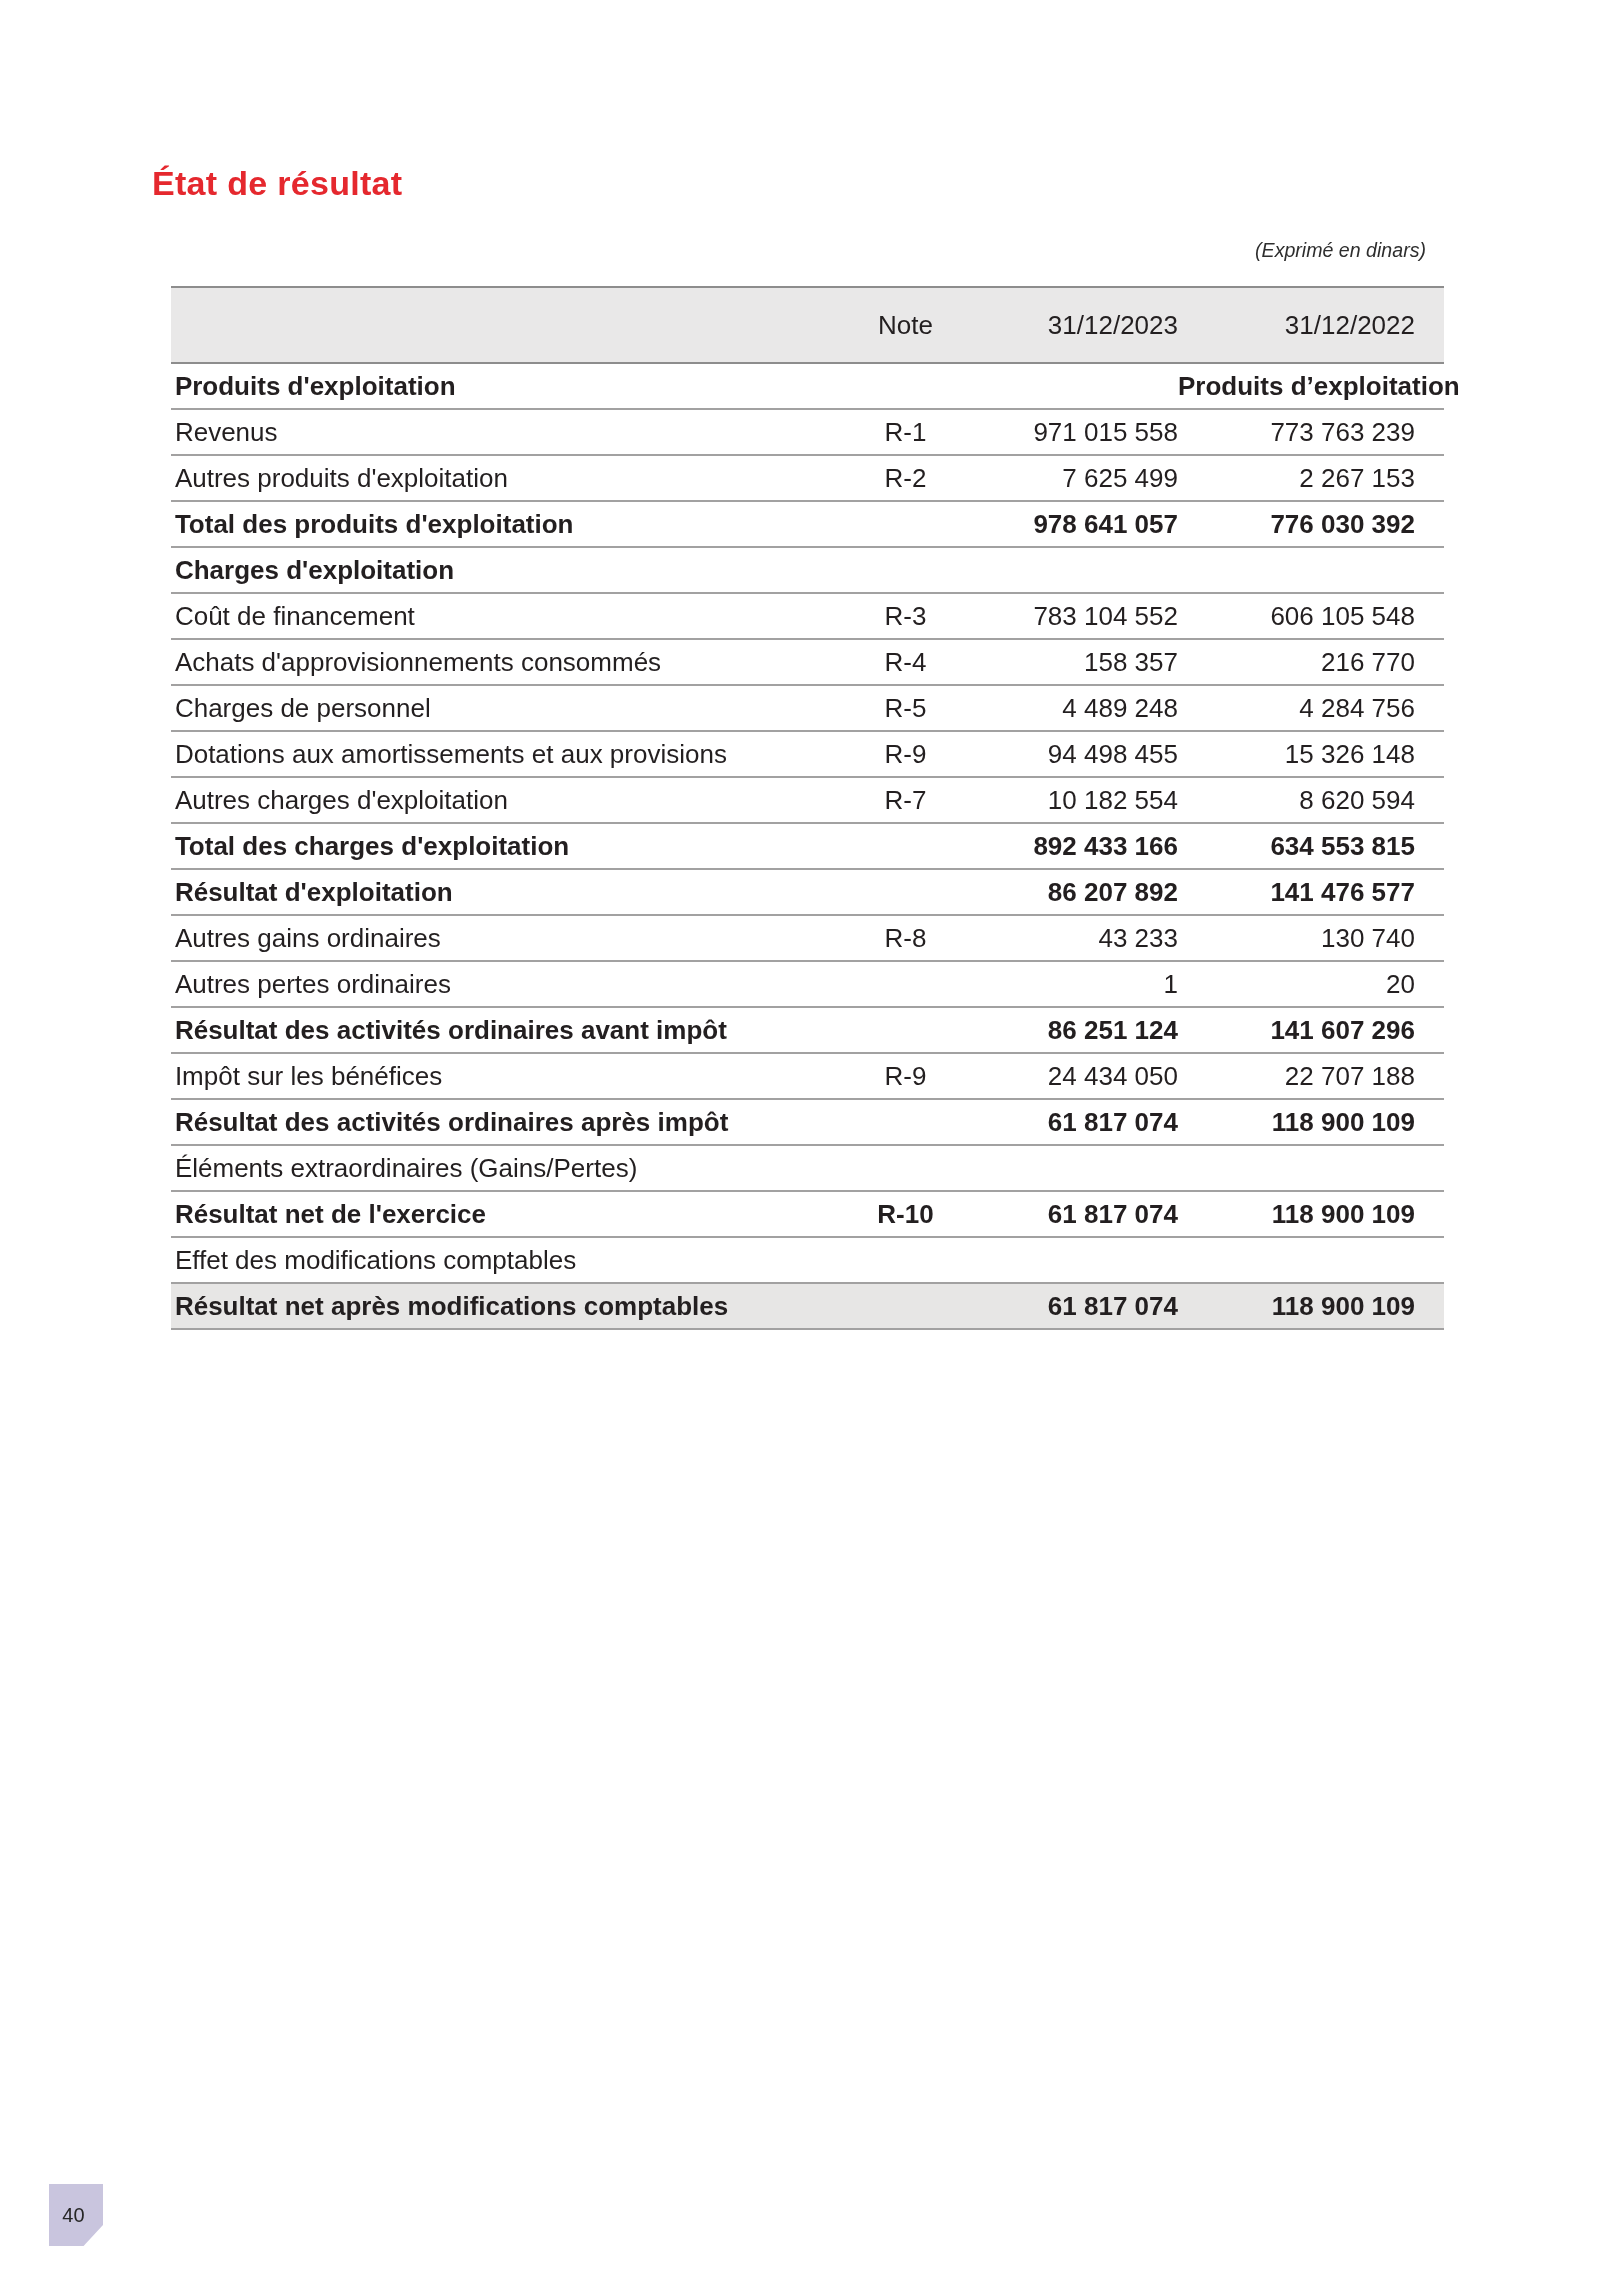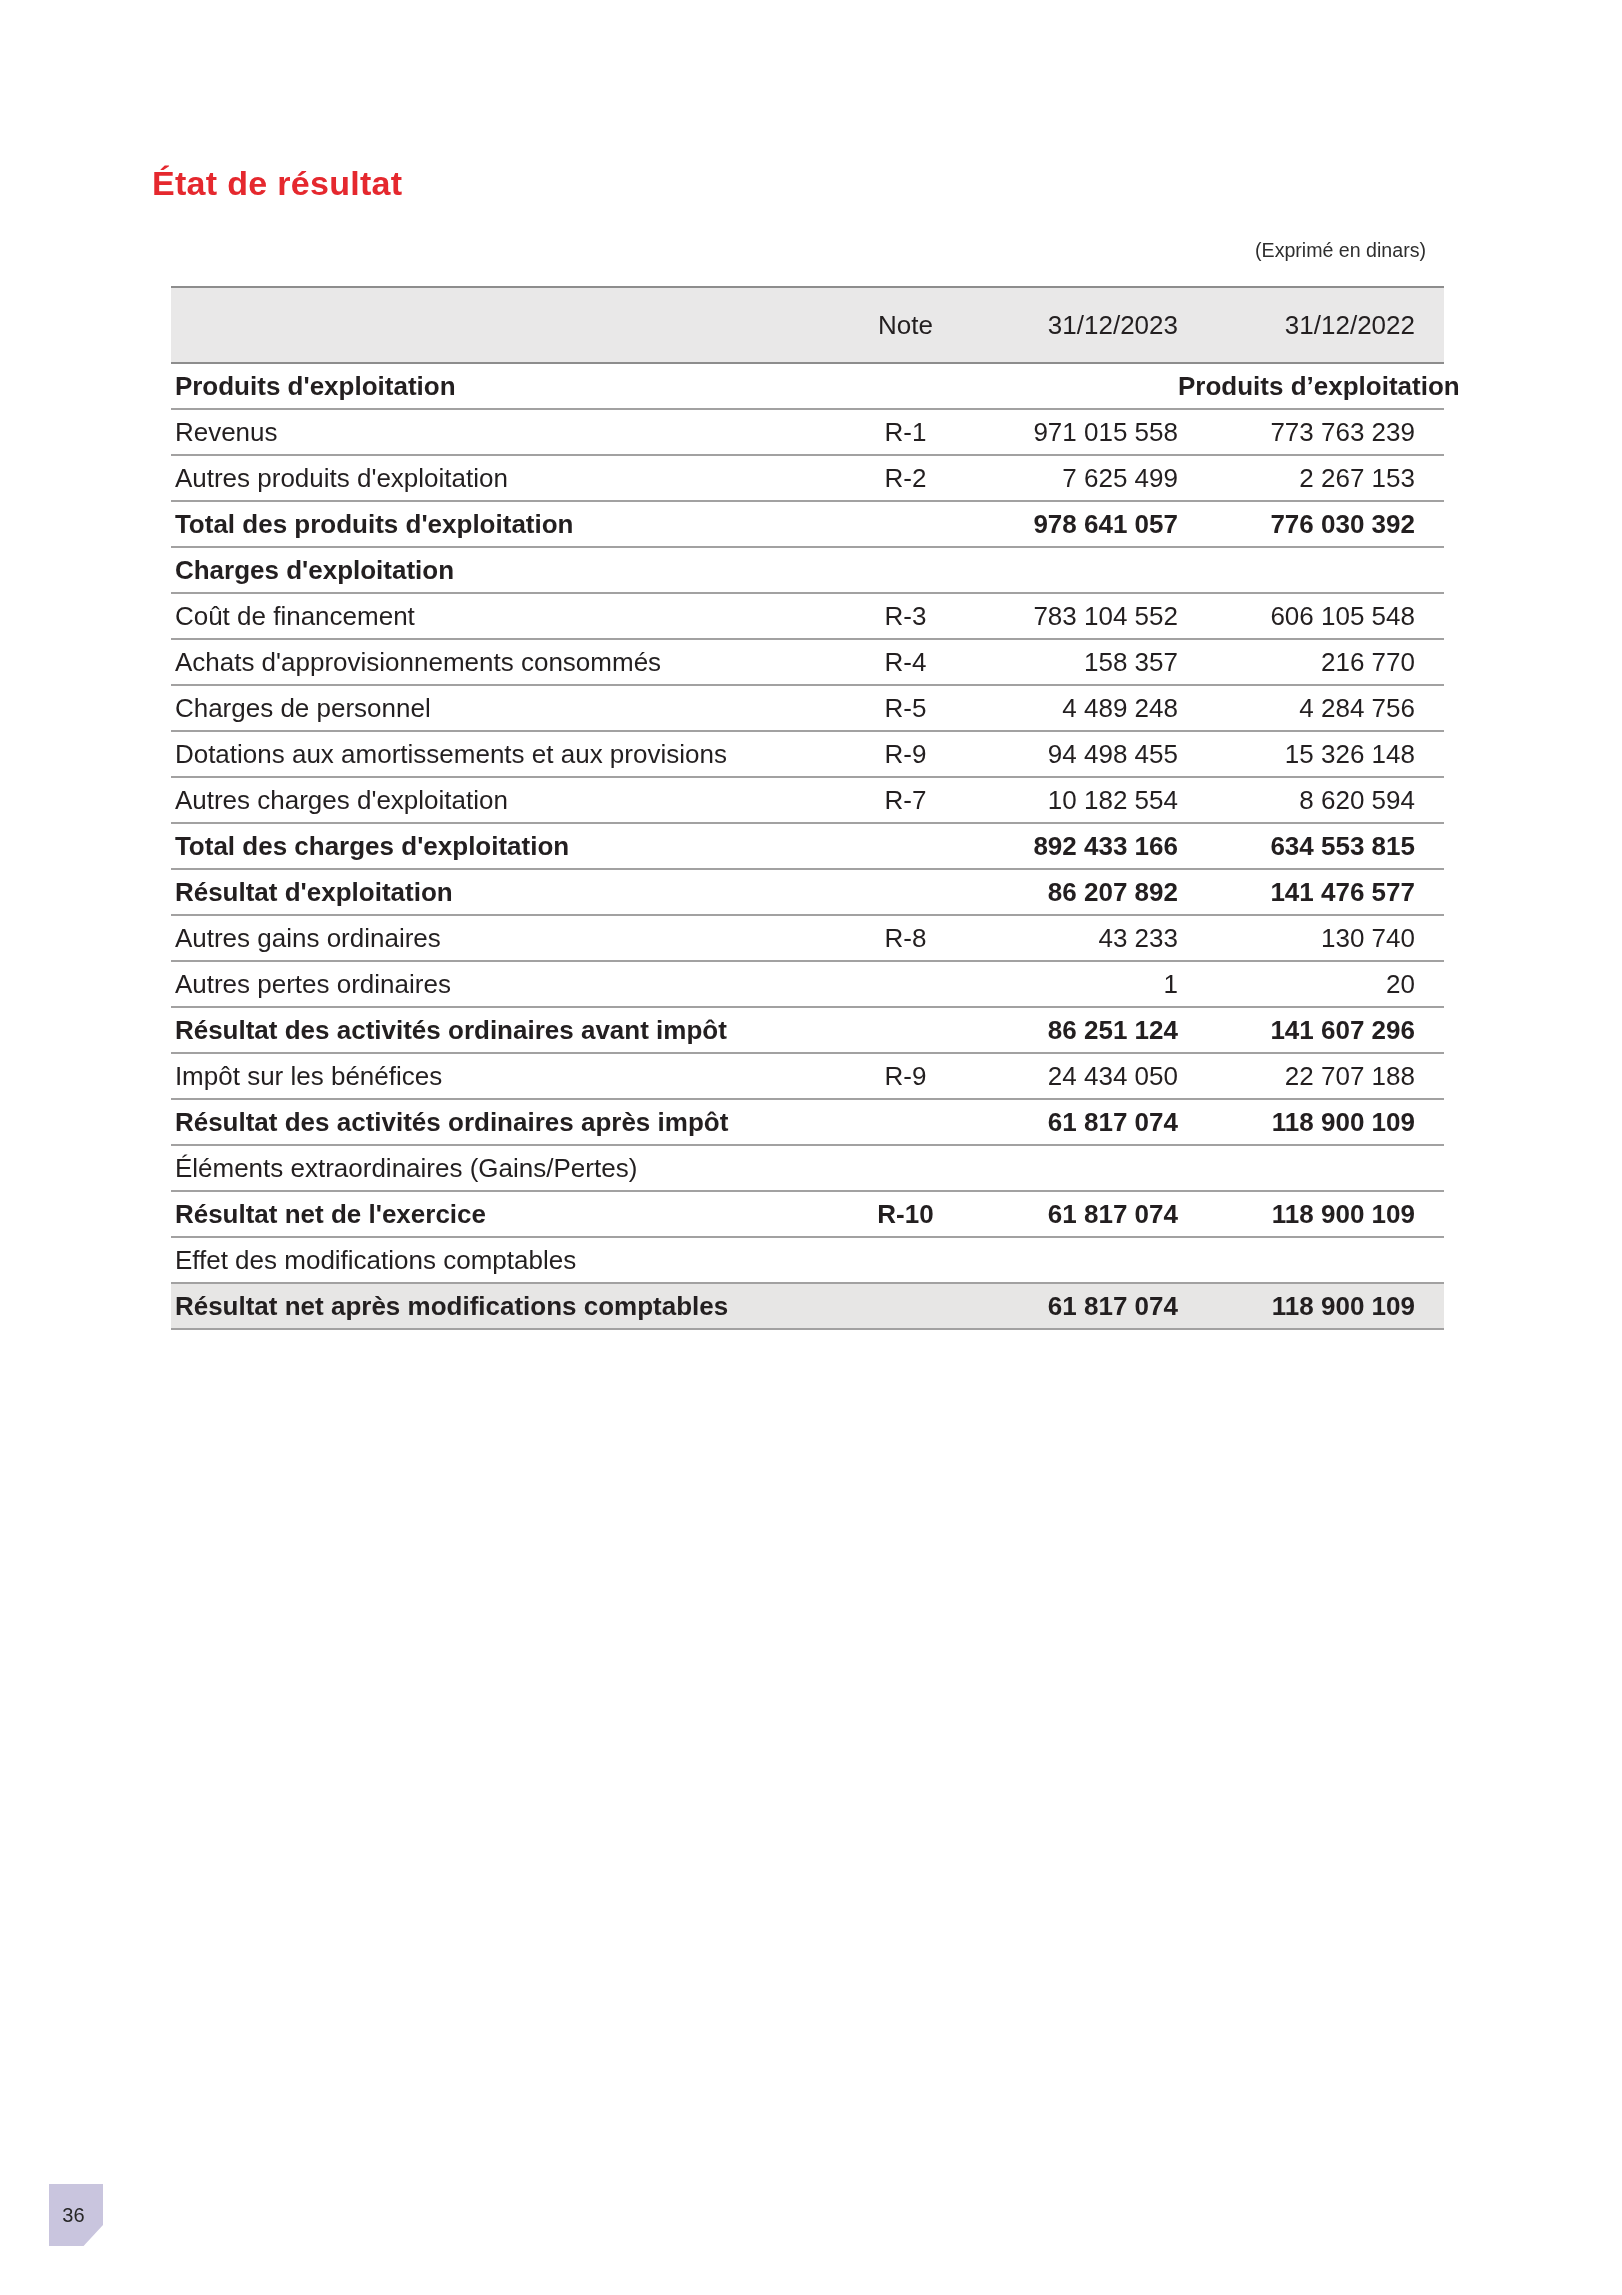--- a/index.html
+++ b/index.html
@@ -28,20 +28,21 @@
     font-size: 34px;
     font-weight: 700;
     color: var(--title-red);
     letter-spacing: 0.3px;
   }
   .currency-note {
     position: absolute;
     right: 196px;
     top: 239px;
     font-size: 19.6px;
+    font-style: italic;
     color: #2e2e2e;
   }
   .statement-table {
     position: absolute;
     left: 171px;
     top: 286px;
     width: 1273px;
     font-size: 26px;
   }
   .thead {
@@ -221,15 +222,15 @@
       <div class="row bold shaded">
         <div class="cell label">Résultat net après modifications comptables</div>
         <div class="cell note"></div>
         <div class="cell v2023">61 817 074</div>
         <div class="cell v2022">118 900 109</div>
       </div>
     </div>
 </div>
 
 <div class="page-number-badge">
-  <span>36</span>
+  <span>40</span>
 </div>
 
 
 </body></html>

